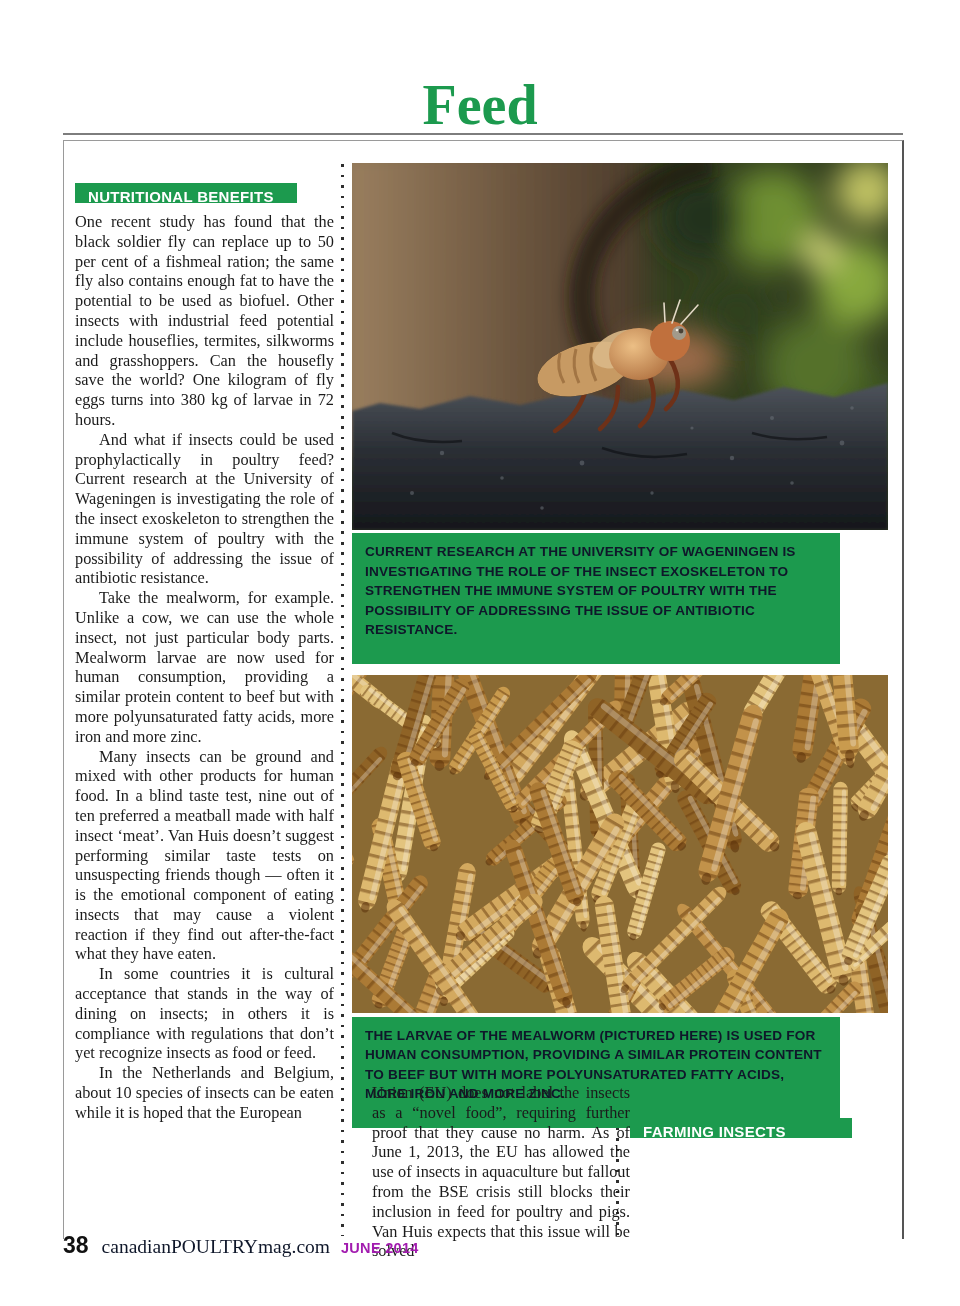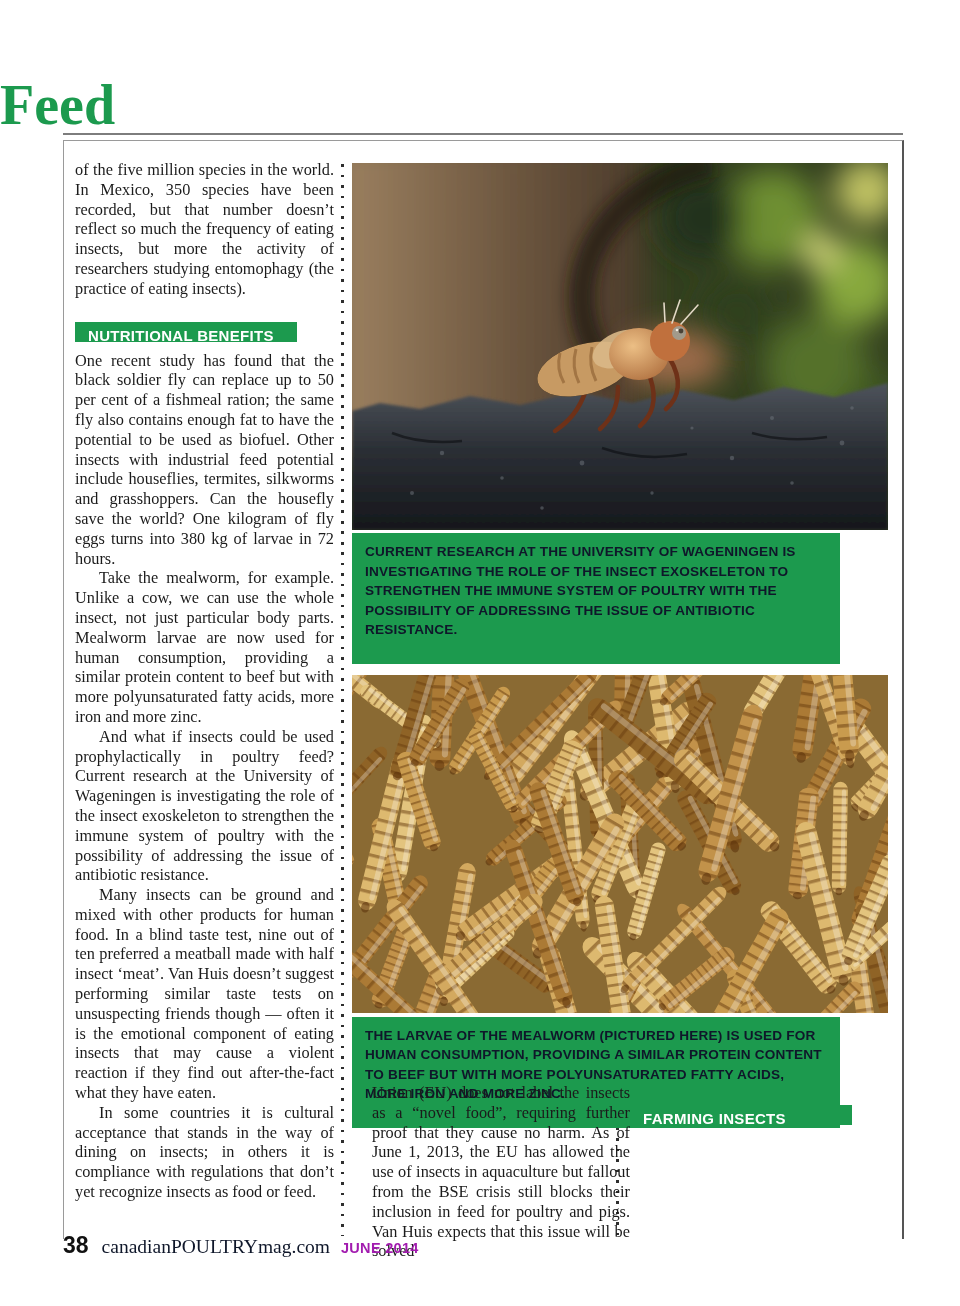--- a/index.html
+++ b/index.html
@@ -3,21 +3,21 @@
 <meta charset="utf-8">
 <style>
   html,body{margin:0;padding:0;}
   body{
     width:960px;height:1306px;position:relative;background:#ffffff;
     font-family:"Liberation Serif","DejaVu Serif",serif;color:#1b1b1b;
     overflow:hidden;
   }
   
   .page-title{
-    position:absolute;top:76px;left:0;width:960px;text-align:left;
+    position:absolute;top:76px;left:0;width:960px;text-align:center;
     font-size:56px;line-height:58px;font-weight:bold;color:var(--accent,#1c9a4e);
     font-family:"Liberation Serif","DejaVu Serif",serif;
   }
   .title-rule{position:absolute;left:63px;top:133px;width:840px;height:2px;background:#7d7d7d;}
   .content-frame{
     position:absolute;left:63px;top:140px;width:838px;height:1098px;
     border-top:1px solid #9a9a9a;border-left:1px solid #9a9a9a;border-right:2px solid #555;
   }
   
   .col{position:absolute;text-align:justify;font-size:16.3px;line-height:19.8px;}
@@ -26,21 +26,21 @@
   .left-col{left:75px;top:160px;width:259px;}
   .mid-col{left:372px;top:1083px;width:258px;}
   .right-col{left:628px;top:1083px;width:261px;}
   .section-header{
     background:var(--accent,#1c9a4e);color:#fff;
     font-family:"Liberation Sans","DejaVu Sans",sans-serif;
     font-weight:bold;font-size:15px;line-height:28px;height:20px;
     padding-left:13px;letter-spacing:.3px;box-sizing:border-box;
   }
   .left-col .section-header{width:222px;margin:23px 0 9px 0;}
-  .right-col .section-header{width:222px;margin:22px 0 9px 2px;}
+  .right-col .section-header{width:222px;margin:35px 0 9px 2px;}
   
   .dotted-divider{
     position:absolute;width:2.5px;
     background-image:repeating-linear-gradient(to bottom,#2e2e2e 0 2.5px,transparent 2.5px 10.5px);
   }
   .divider-1{left:341px;top:164px;height:1072px;}
   .divider-2{left:616px;top:1086px;height:150px;}
   
   .photo-col{position:absolute;left:352px;top:163px;width:536px;}
   figure{margin:0;}
@@ -69,27 +69,27 @@
   }
 </style>
 </head>
 <body>
 
 <div class="page-title">Feed</div>
 <div class="title-rule"></div>
 <div class="content-frame"></div>
 
 <div class="col left-col">
-  <p>of the five million species in the world. In Mexico, 350 species have been recorded, but that number doesn’t reflect so much the frequency of eating insects, but more the activity of researchers studying entomophagy (the practice of eating insects).</p>
   <div class="section-header">NUTRITIONAL BENEFITS</div>
   <p>One recent study has found that the black soldier fly can replace up to 50 per cent of a fishmeal ration; the same fly also contains enough fat to have the potential to be used as biofuel. Other insects with industrial feed potential include houseflies, termites, silkworms and grasshoppers. Can the housefly save the world? One kilogram of fly eggs turns into 380 kg of larvae in 72 hours.</p>
+  <p class="indent">And what if insects could be used prophylactically in poultry feed? Current research at the University of Wageningen is investigating the role of the insect exoskeleton to strengthen the immune system of poultry with the possibility of addressing the issue of antibiotic resistance.</p>
   <p class="indent">Take the mealworm, for example. Unlike a cow, we can use the whole insect, not just particular body parts. Mealworm larvae are now used for human consumption, providing a similar protein content to beef but with more polyunsaturated fatty acids, more iron and more zinc.</p>
-  <p class="indent">And what if insects could be used prophylactically in poultry feed? Current research at the University of Wageningen is investigating the role of the insect exoskeleton to strengthen the immune system of poultry with the possibility of addressing the issue of antibiotic resistance.</p>
   <p class="indent">Many insects can be ground and mixed with other products for human food. In a blind taste test, nine out of ten preferred a meatball made with half insect ‘meat’. Van Huis doesn’t suggest performing similar taste tests on unsuspecting friends though — often it is the emotional component of eating insects that may cause a violent reaction if they find out after-the-fact what they have eaten.</p>
   <p class="indent">In some countries it is cultural acceptance that stands in the way of dining on insects; in others it is compliance with regulations that don’t yet recognize insects as food or feed.</p>
+  <p class="indent">In the Netherlands and Belgium, about 10 species of insects can be eaten while it is hoped that the European</p>
 </div>
 
 <div class="dotted-divider divider-1"></div>
 <div class="dotted-divider divider-2"></div>
 
 <div class="photo-col">
 
   <figure>
     <svg class="photo" width="536" height="367" viewBox="0 0 536 367">
       <defs>

